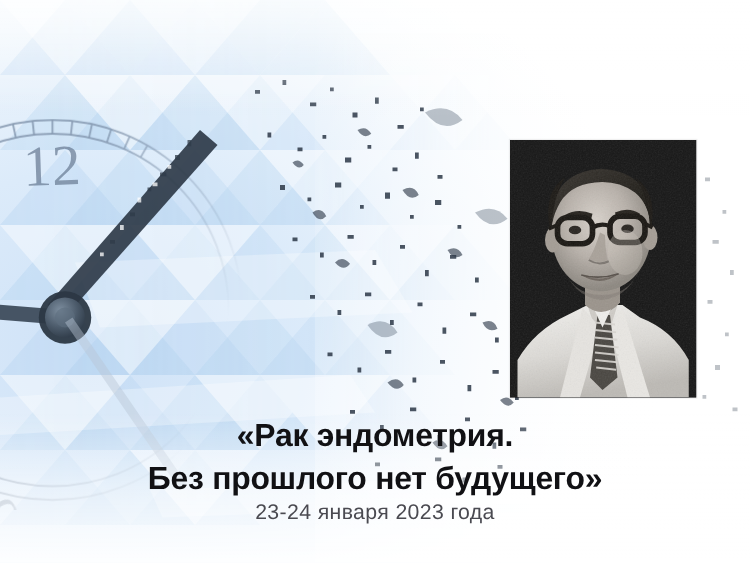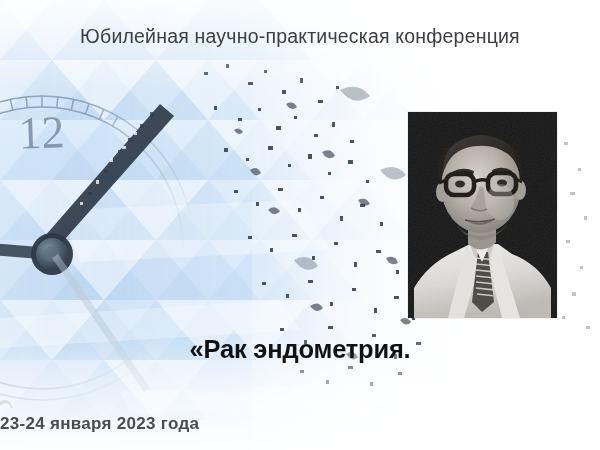--- a/index.html
+++ b/index.html
@@ -112,25 +112,25 @@
     color: #111114;
     font-size: 25.5px;
     font-weight: 700;
     letter-spacing: -0.2px;
     line-height: 34px;
     white-space: nowrap;
   }
   .dateline {
     position: absolute;
     left: 0; right: 0;
-    top: 414px;
-    text-align: left;
+    top: 400px;
+    text-align: center;
     color: #4a4a51;
     font-size: 17px;
-    font-weight: 700;
+    font-weight: 400;
     letter-spacing: 0.3px;
     z-index: 6;
     white-space: nowrap;
   }
 </style>
 </head>
 <body>
 
 <div id="poster">
 
@@ -507,22 +507,22 @@
       <rect x="16" y="172" width="4" height="4"></rect>
         <rect x="6" y="196" width="3" height="3"></rect>
       <rect x="30" y="206" width="4" height="3"></rect>
     </g>
   </svg>
 
   <div class="top-band"></div>
   <div class="bottom-band"></div>
 
   <div class="header">
-    <div class="line">Юбилейная научно-практическая конференция</div>
   </div>
 
   <div class="headline">
     <div class="bigline">«Рак эндометрия.</div>
+    <div class="bigline">Без прошлого нет будущего»</div>
   </div>
 
   <div class="dateline">23-24 января 2023 года</div>
 
 </div>
 
 </body></html>

